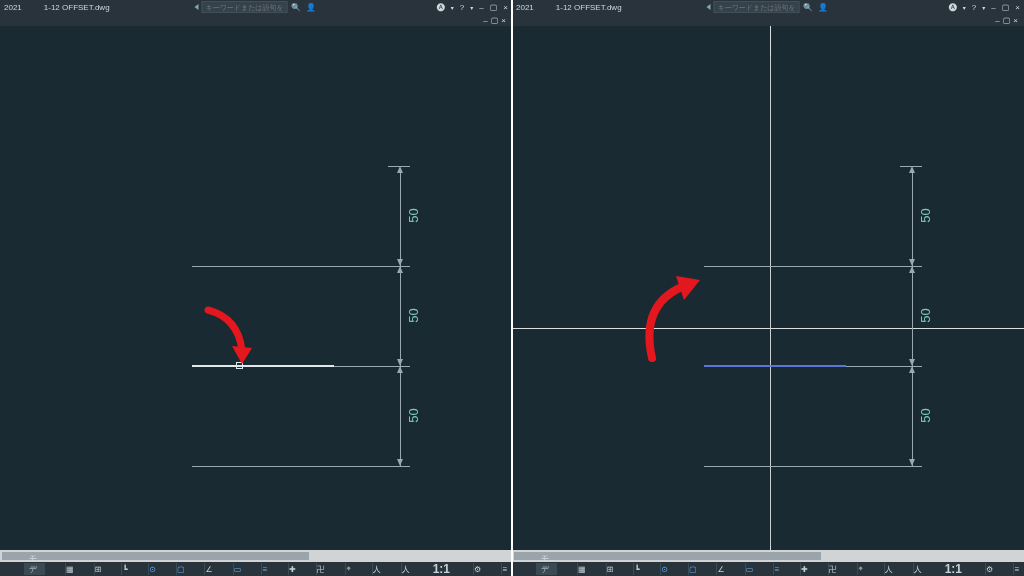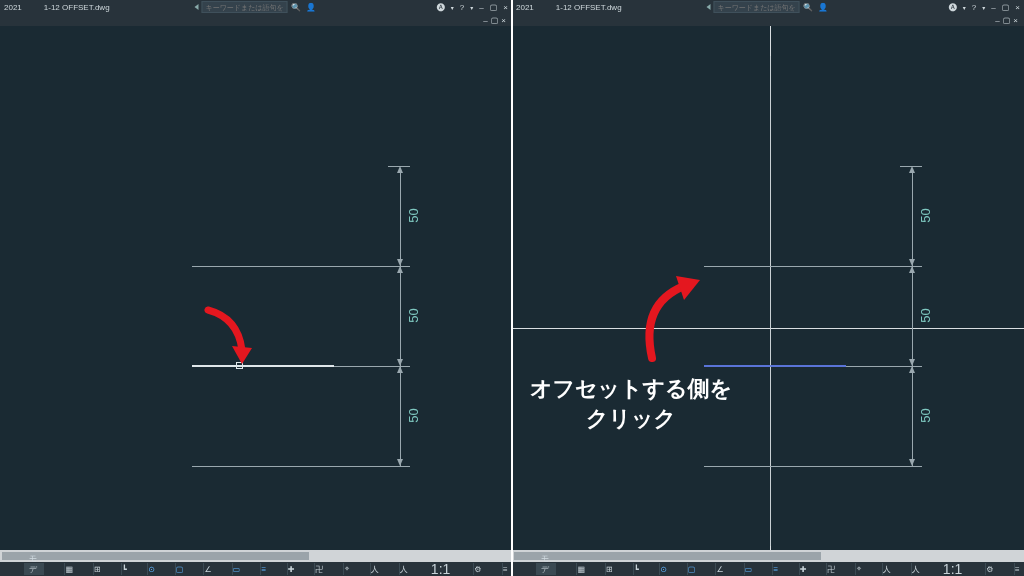--- a/index.html
+++ b/index.html
@@ -40,21 +40,21 @@
   .redarrow{position:absolute;}
   
   .scrollH{position:absolute;left:0;right:0;bottom:14px;height:12px;background:#d0d4d7;}
   .scrollH .thumb{position:absolute;left:2px;top:2px;width:60%;height:8px;background:#9ba4aa;}
   
   .status{position:absolute;left:0;right:0;bottom:0;height:14px;background:#28333b;display:flex;align-items:center;padding:0 4px;gap:20px;}
   .status .tab{font-size:8px;color:#d3dde3;background:#3a4952;padding:0 5px;height:12px;display:flex;align-items:center;}
   .status .ico{width:13px;height:12px;display:flex;align-items:center;justify-content:center;font-size:8px;color:#c7d2d8;border-left:1px solid #3b4a53;}
   .status .ico.sel{color:#5fb4ff;}
   .status .spacer{flex:1;}
-  .status .scale{font-size:14px;color:#c7d2d8;padding:0 3px;}
+  .status .scale{font-size:12px;color:#c7d2d8;padding:0 3px;font-weight:bold;}
 </style>
 </head>
 <body>
 
 <div class="pane left">
   <div class="titlebar">
     <span class="year">2021</span>
     <span class="fname">1-12 OFFSET.dwg</span>
     <div class="searchwrap">
       <div class="tri"></div>
@@ -181,22 +181,20 @@
     <div class="arrowUp" style="left:397px;top:340px;"></div>
     <div class="arrowDn" style="left:397px;top:433px;"></div>
     <div class="extLine" style="left:388px;top:140px;width:22px;"></div>
     <div class="extLine" style="left:364px;top:240px;width:46px;"></div>
     <div class="extLine" style="left:364px;top:340px;width:46px;"></div>
     <div class="extLine" style="left:364px;top:440px;width:46px;"></div>
     <div class="dimtxt" style="left:406px;top:182px;">50</div>
     <div class="dimtxt" style="left:406px;top:282px;">50</div>
     <div class="dimtxt" style="left:406px;top:382px;">50</div>
 
-    <div class="anno" style="left:18px;top:348px;text-align:center;">オフセットする側を
-クリック</div>
     <svg class="redarrow" style="left:122px;top:248px;" width="78" height="92" viewBox="0 0 78 92">
       <path d="M18,84 Q6,30 50,12" stroke="#e4171f" stroke-width="8" fill="none" stroke-linecap="round"></path>
       <path d="M66,6 L42,2 L50,26 Z" fill="#e4171f"></path>
     </svg>
   </div>
 
   <div class="scrollH">
       <div class="thumb"></div>
     </div>
   <div class="status">

